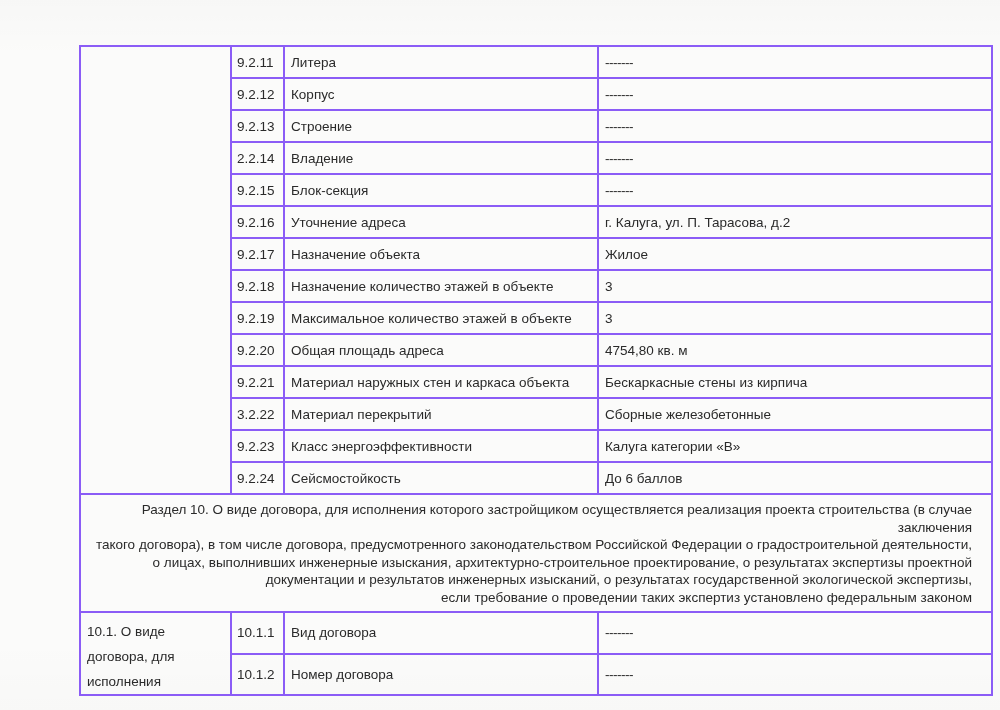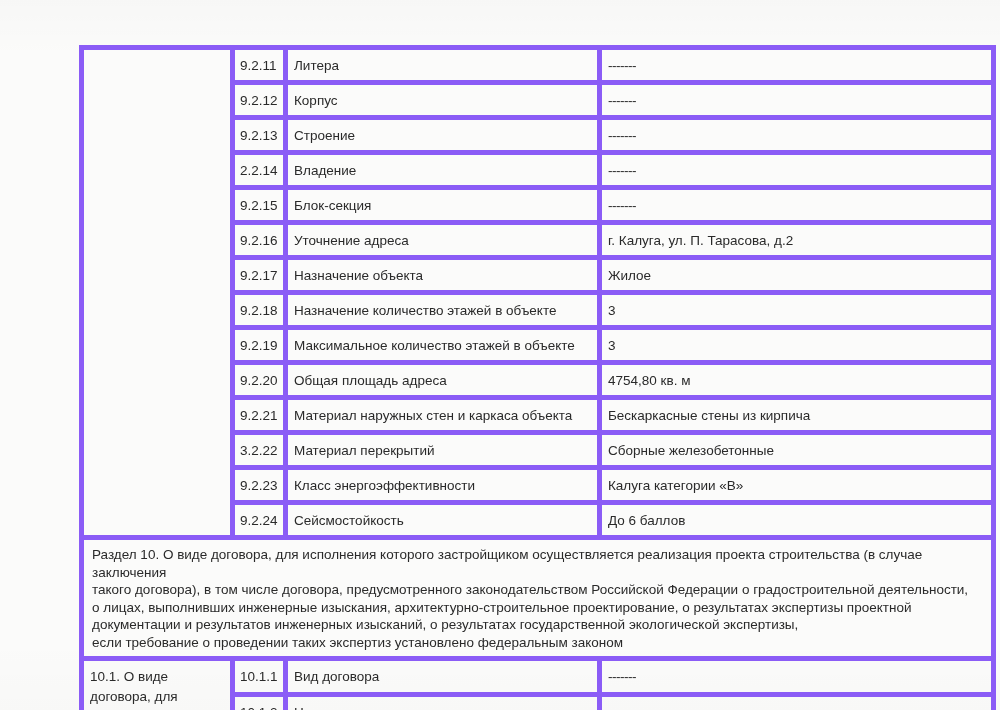--- a/index.html
+++ b/index.html
@@ -26,37 +26,37 @@
     table.doc {
       position: absolute;
       left: 79px;
       top: 45px;
       width: 912px;
       border-collapse: collapse;
       table-layout: fixed;
       font-size: 13.5px;
     }
     table.doc td {
-      border: 5px solid #8b5cf6;
+      border: 2px solid #8b5cf6;
       padding: 0 6px;
       vertical-align: middle;
       white-space: nowrap;
       overflow: hidden;
     }
     table.doc tr.row9 td { height: 30px; }
     table.doc td.group-cell {
       vertical-align: top;
       padding-top: 6px;
       white-space: normal;
-      line-height: 20px;
+      line-height: 25px;
     }
     table.doc td.code { padding: 0 4px 0 5px; }
     table.doc td.value { padding-left: 6px; }
     table.doc td.section-header {
-      text-align: left;
+      text-align: right;
       white-space: normal;
       line-height: 17.5px;
       padding: 6px 19px 5px 8px;
       height: 88px;
     }
     table.doc tr.row10 td { height: 31px; }
     .dash { letter-spacing: -0.5px; }
   </style>
 </head>
 <body>

